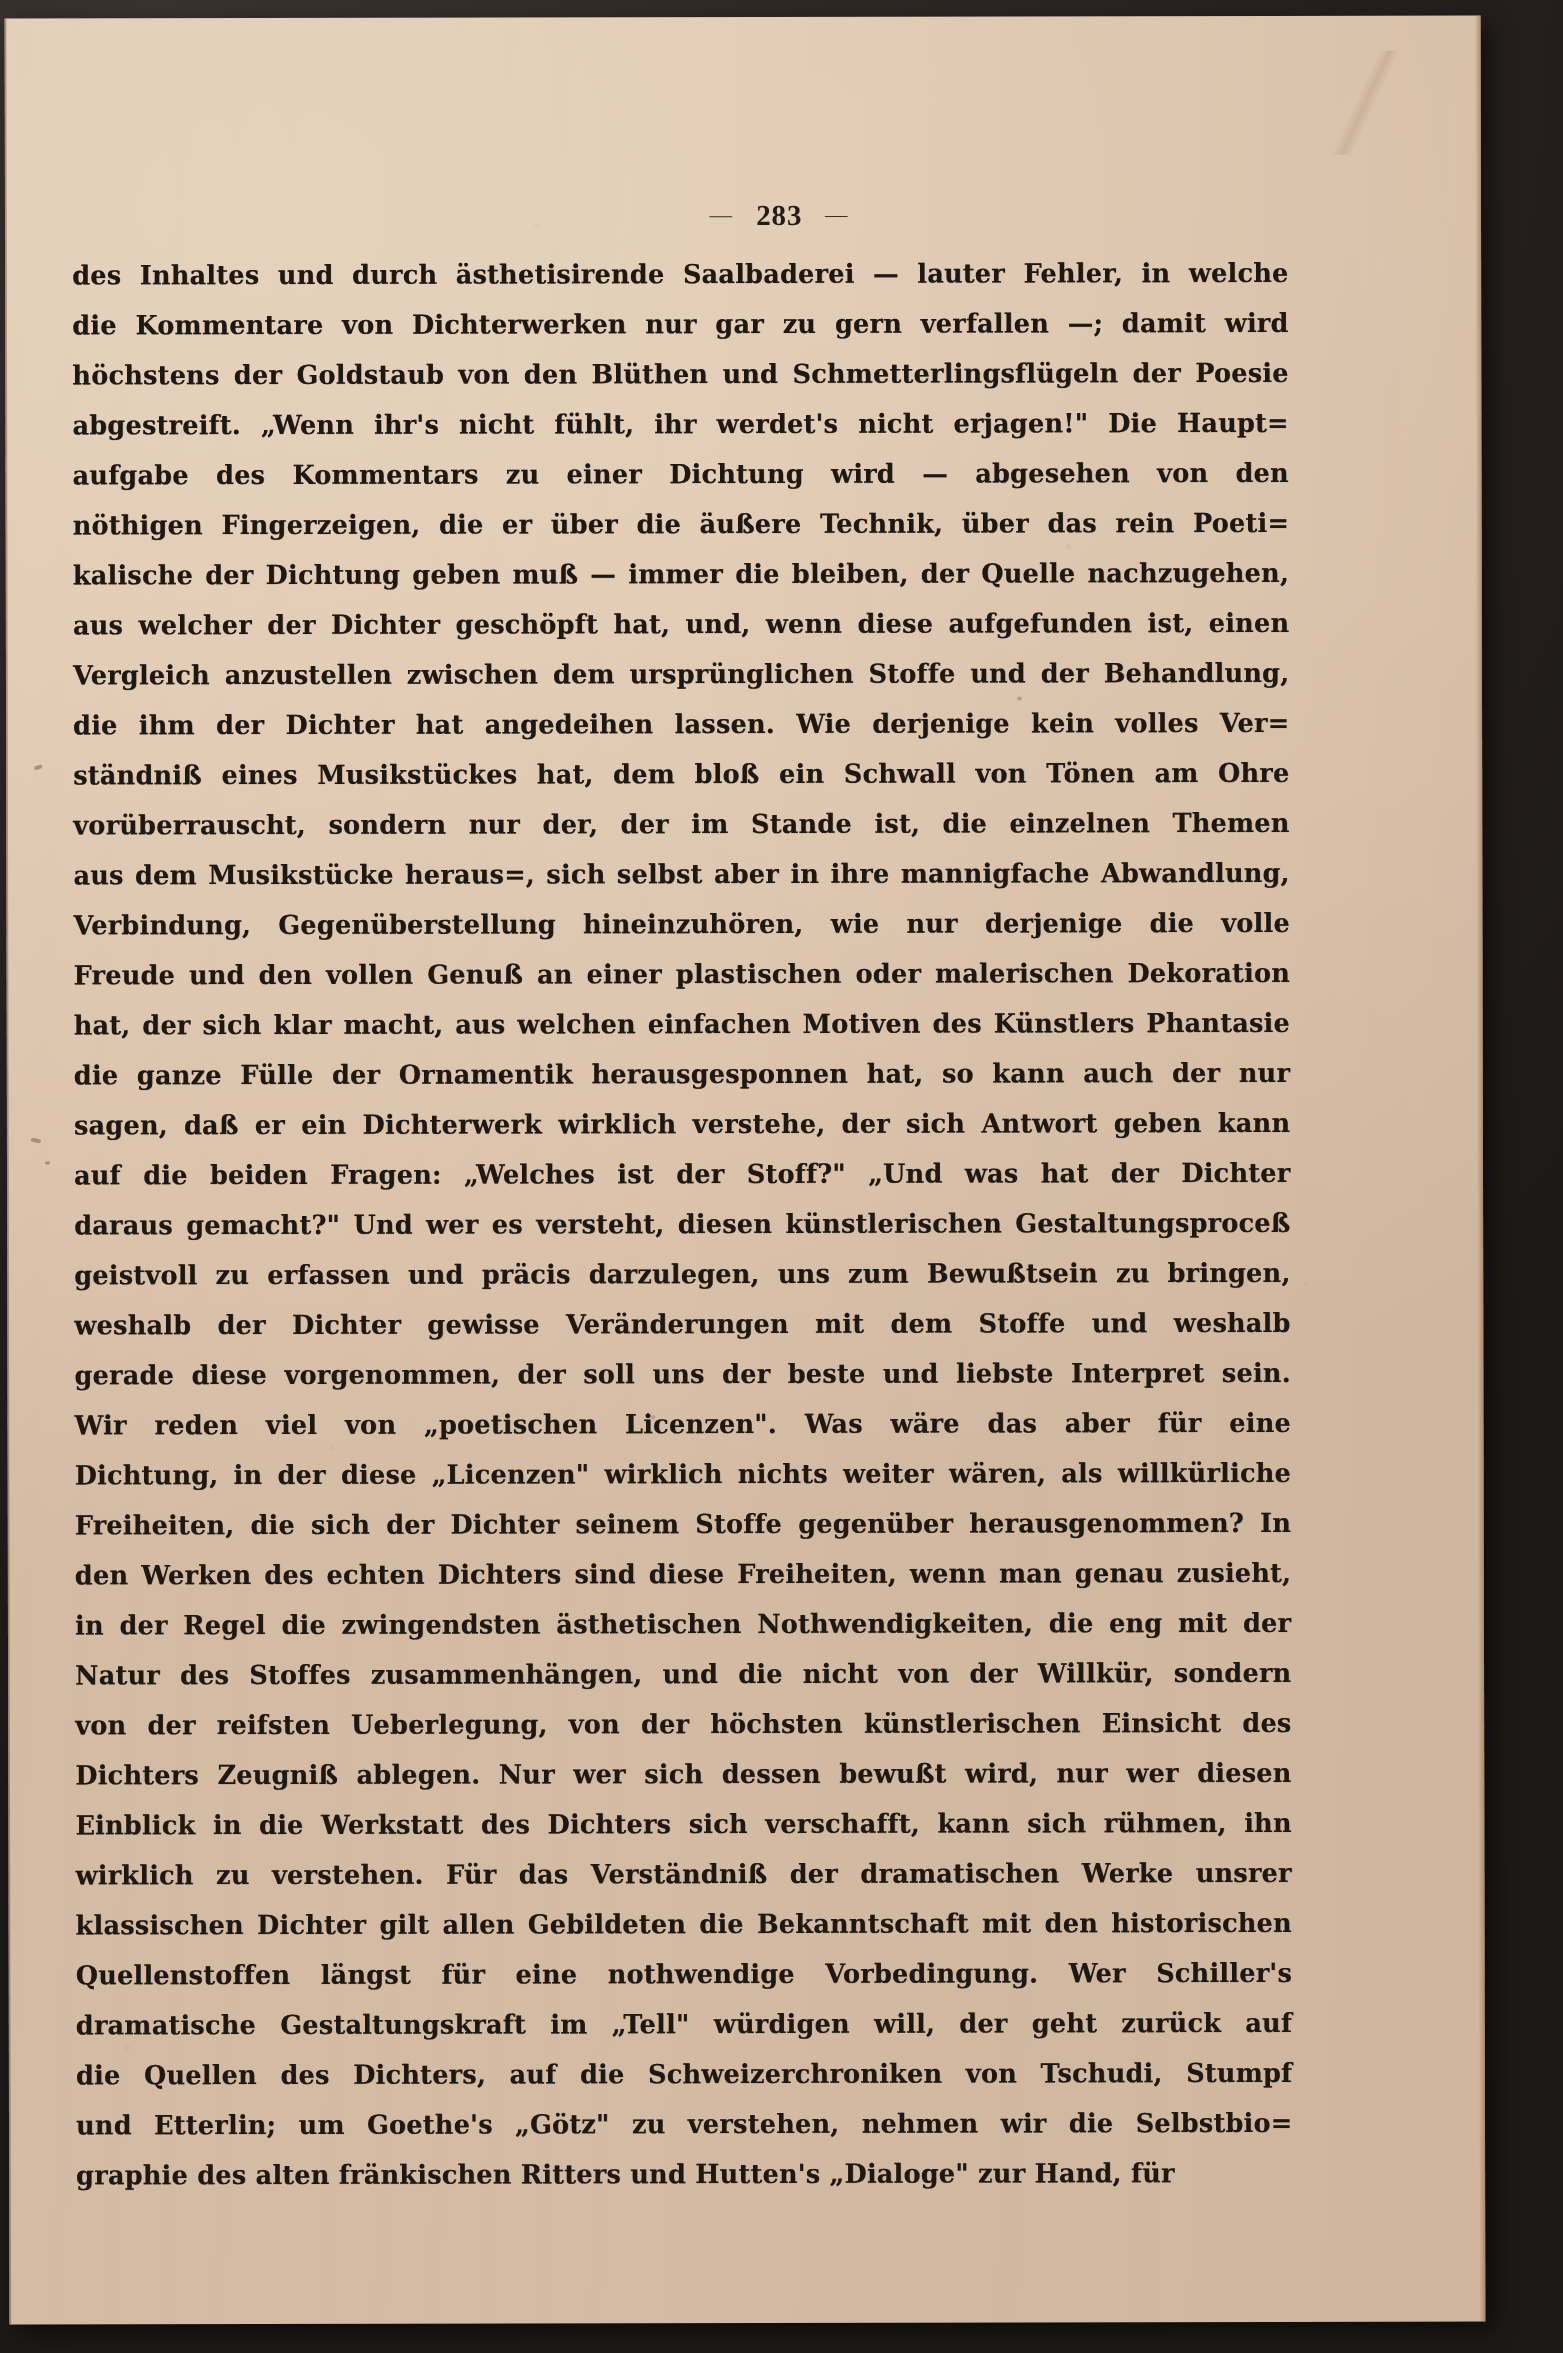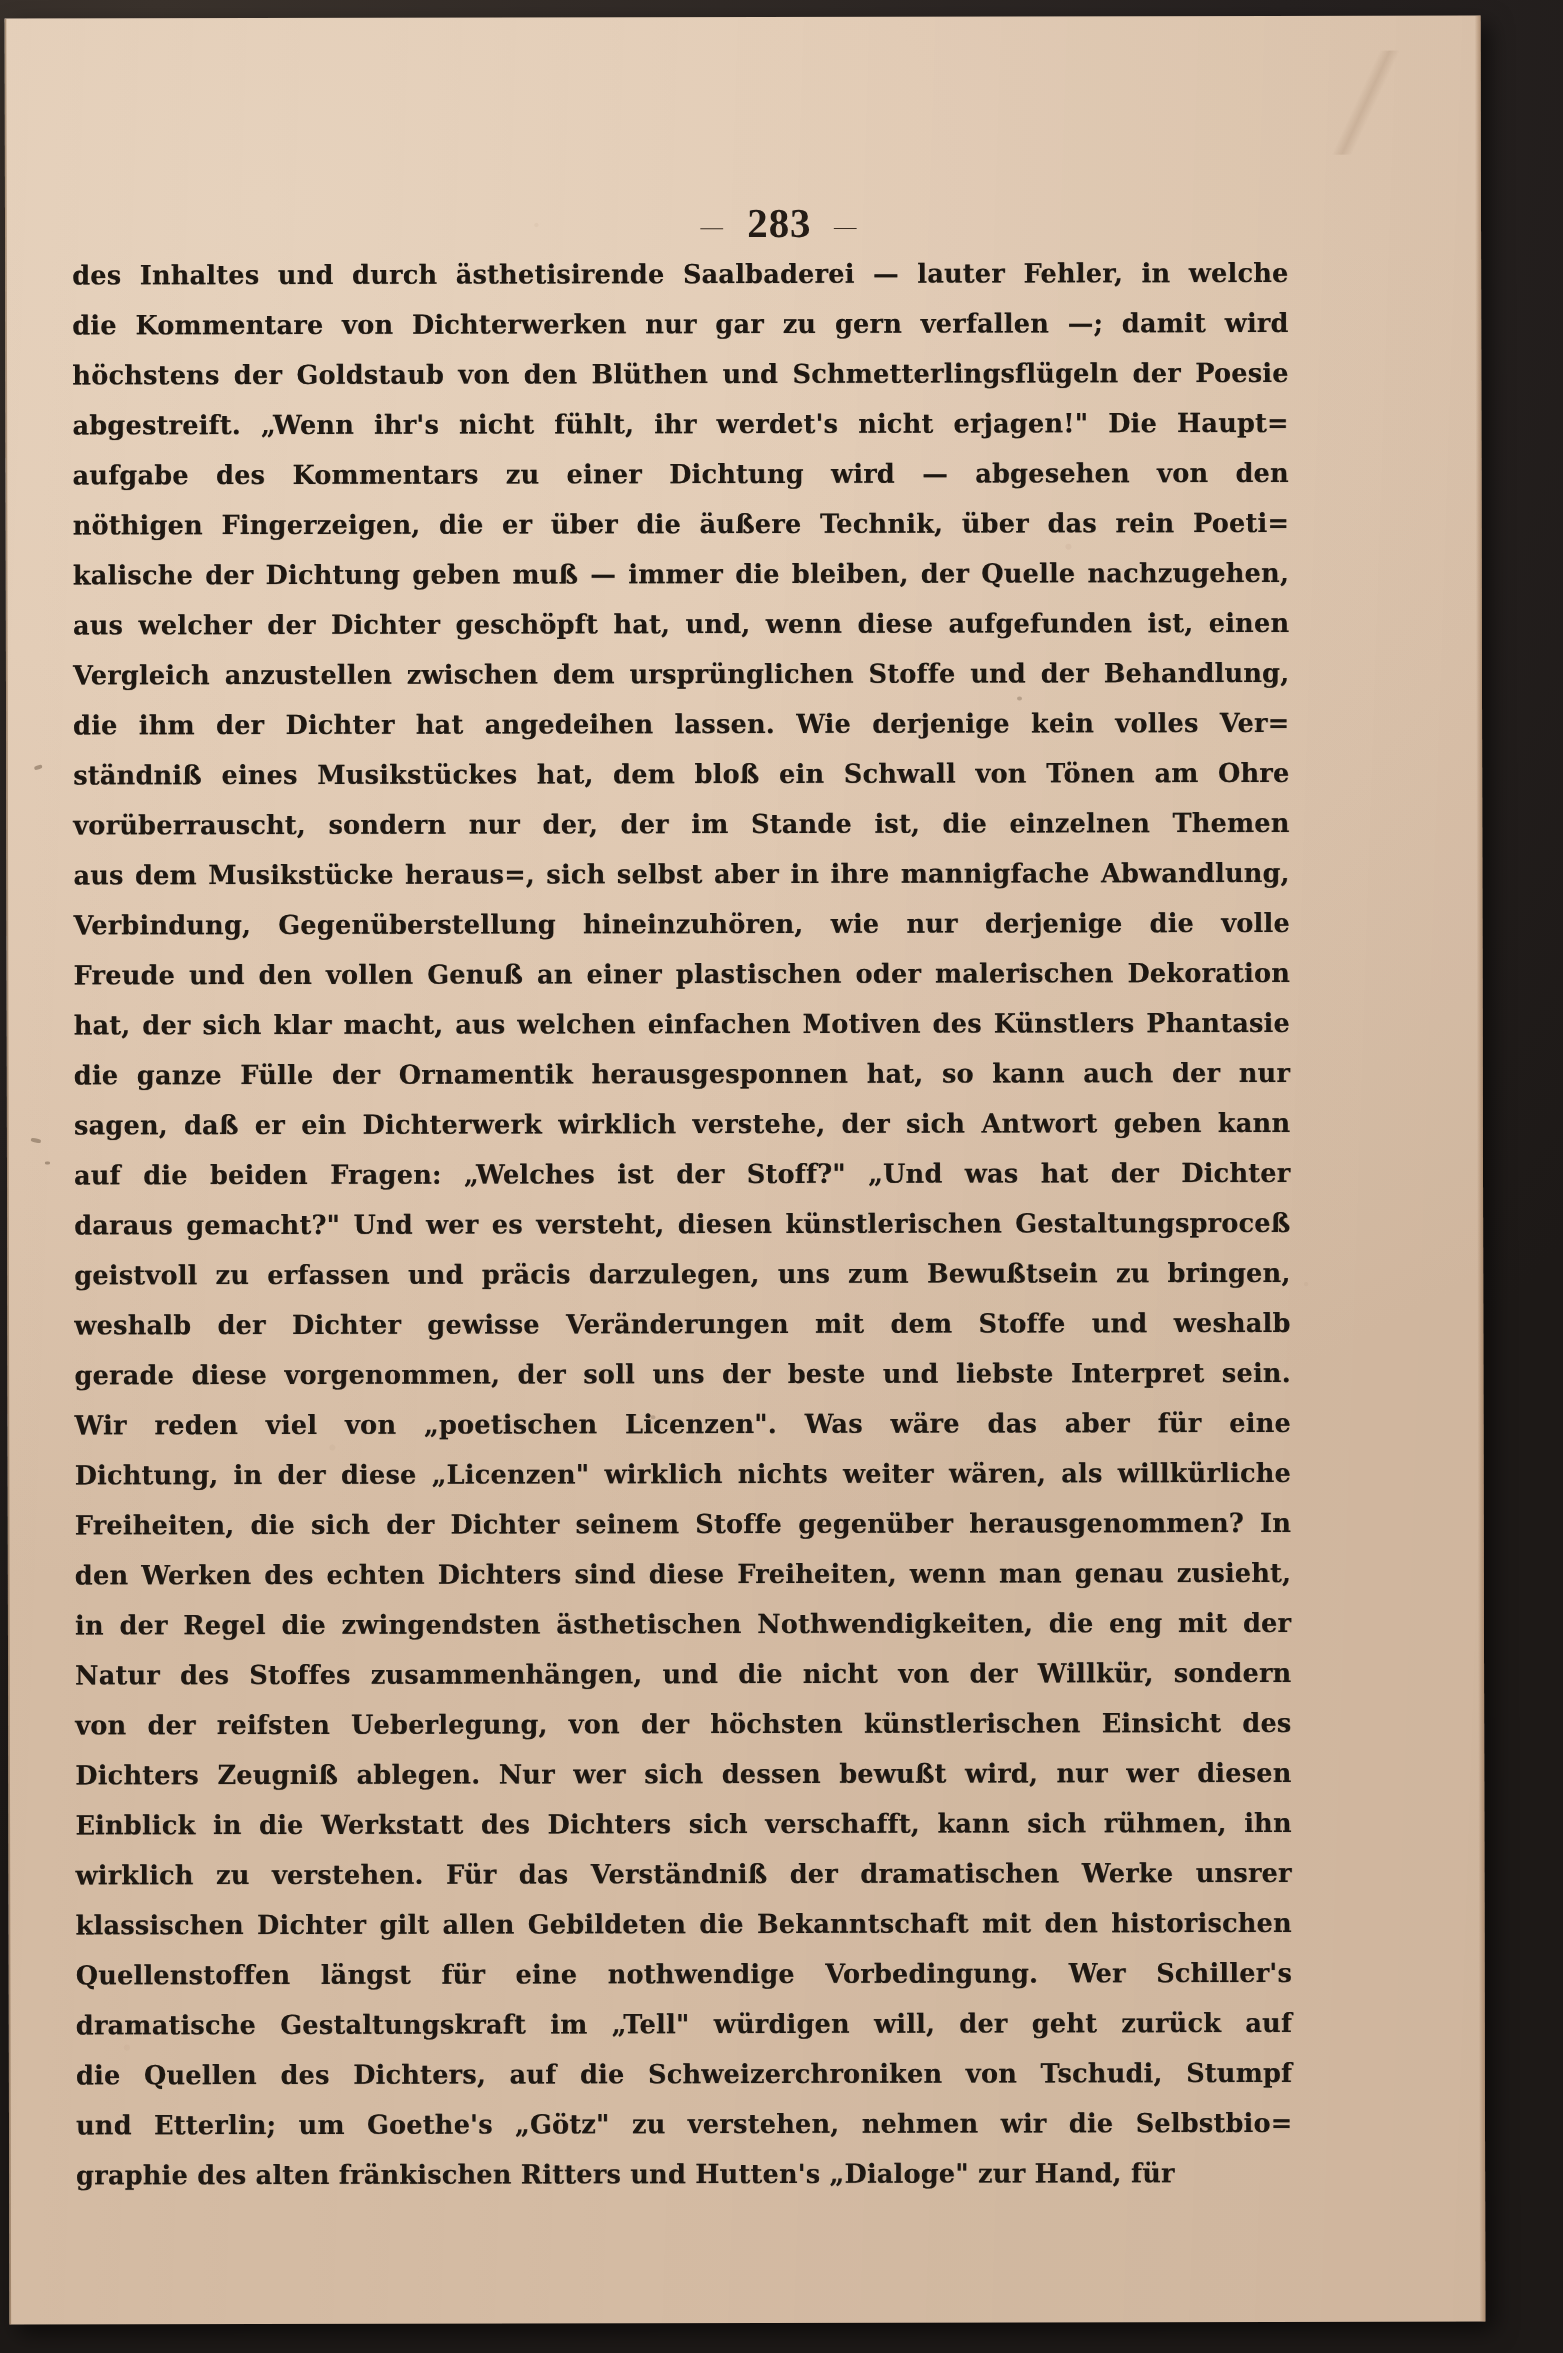--- a/index.html
+++ b/index.html
@@ -88,21 +88,21 @@
   #folio .dash {
     display: inline-block;
     font-size: 22.5px;
     vertical-align: 2.6px;
     color: #3a2d22;
   }
   #folio .num {
     display: inline-block;
     margin: 0 22.5px;
     font-weight: 700;
-    font-size: 41px;
+    font-size: 29px;
     letter-spacing: 0.9px;
   }
 
   
   #body-text {
     position: absolute;
     left: 67px;
     top: 232px;
     width: 1254px;
   }

